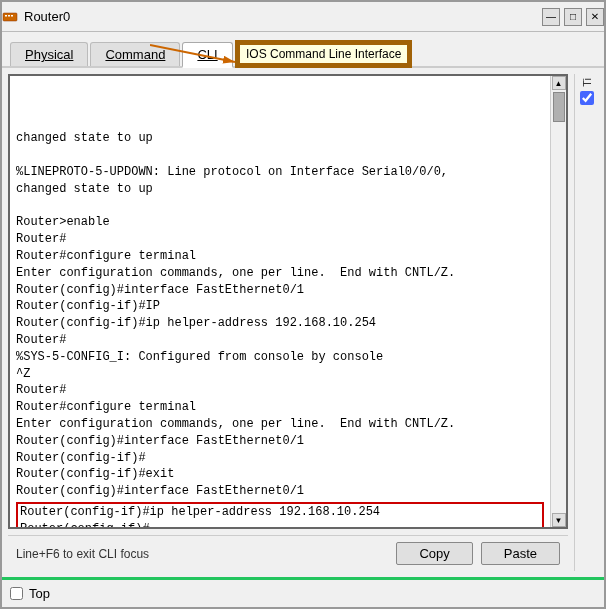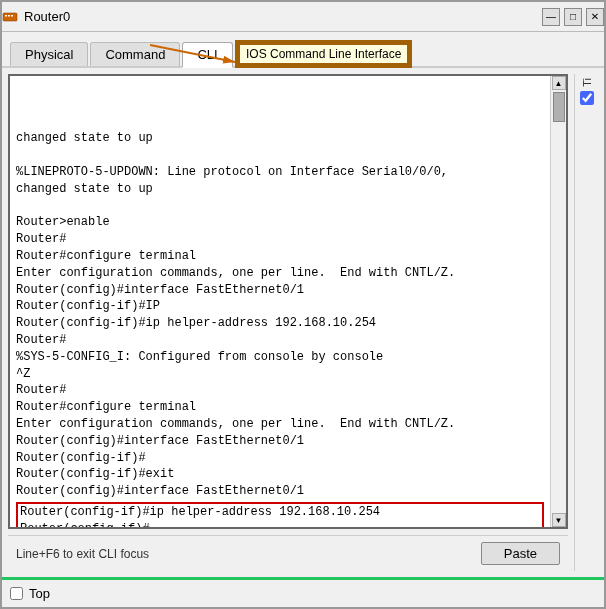--- a/index.html
+++ b/index.html
@@ -221,21 +221,21 @@
       </svg>
       <span class="titlebar-title">Router0</span>
     </div>
     <div class="titlebar-controls">
       <div class="titlebar-btn">—</div>
       <div class="titlebar-btn">□</div>
       <div class="titlebar-btn">✕</div>
     </div>
   </div>
 
-  <div style="position:relative;">
+  <div style="position:relative;text-decoration:underline;">
     <div class="tabs">
       <div class="tab">
         <span>Physical</span>
       </div>
       <div class="tab">
         <span>Command</span>
       </div>
       <div class="tab active tab-cli">
         <span>CLI</span>
       </div>
@@ -267,20 +267,21 @@
         <div class="terminal-scrollbar">
           <div class="scroll-btn">▲</div>
           <div class="scroll-thumb"></div>
           <div class="scroll-btn" style="margin-top:auto;">▼</div>
         </div>
       </div>
 
       <div class="bottom-bar">
         <span class="ctrl-hint">Line+F6 to exit CLI focus</span>
         <div class="action-btns">
+          <button class="action-btn">Copy</button>
           <button class="action-btn">Paste</button>
         </div>
       </div>
     </div>
 
     <div class="right-panel">
       <span class="right-label">Ti</span>
       <input type="checkbox" class="right-check" checked="" style="">
     </div>
   </div>

